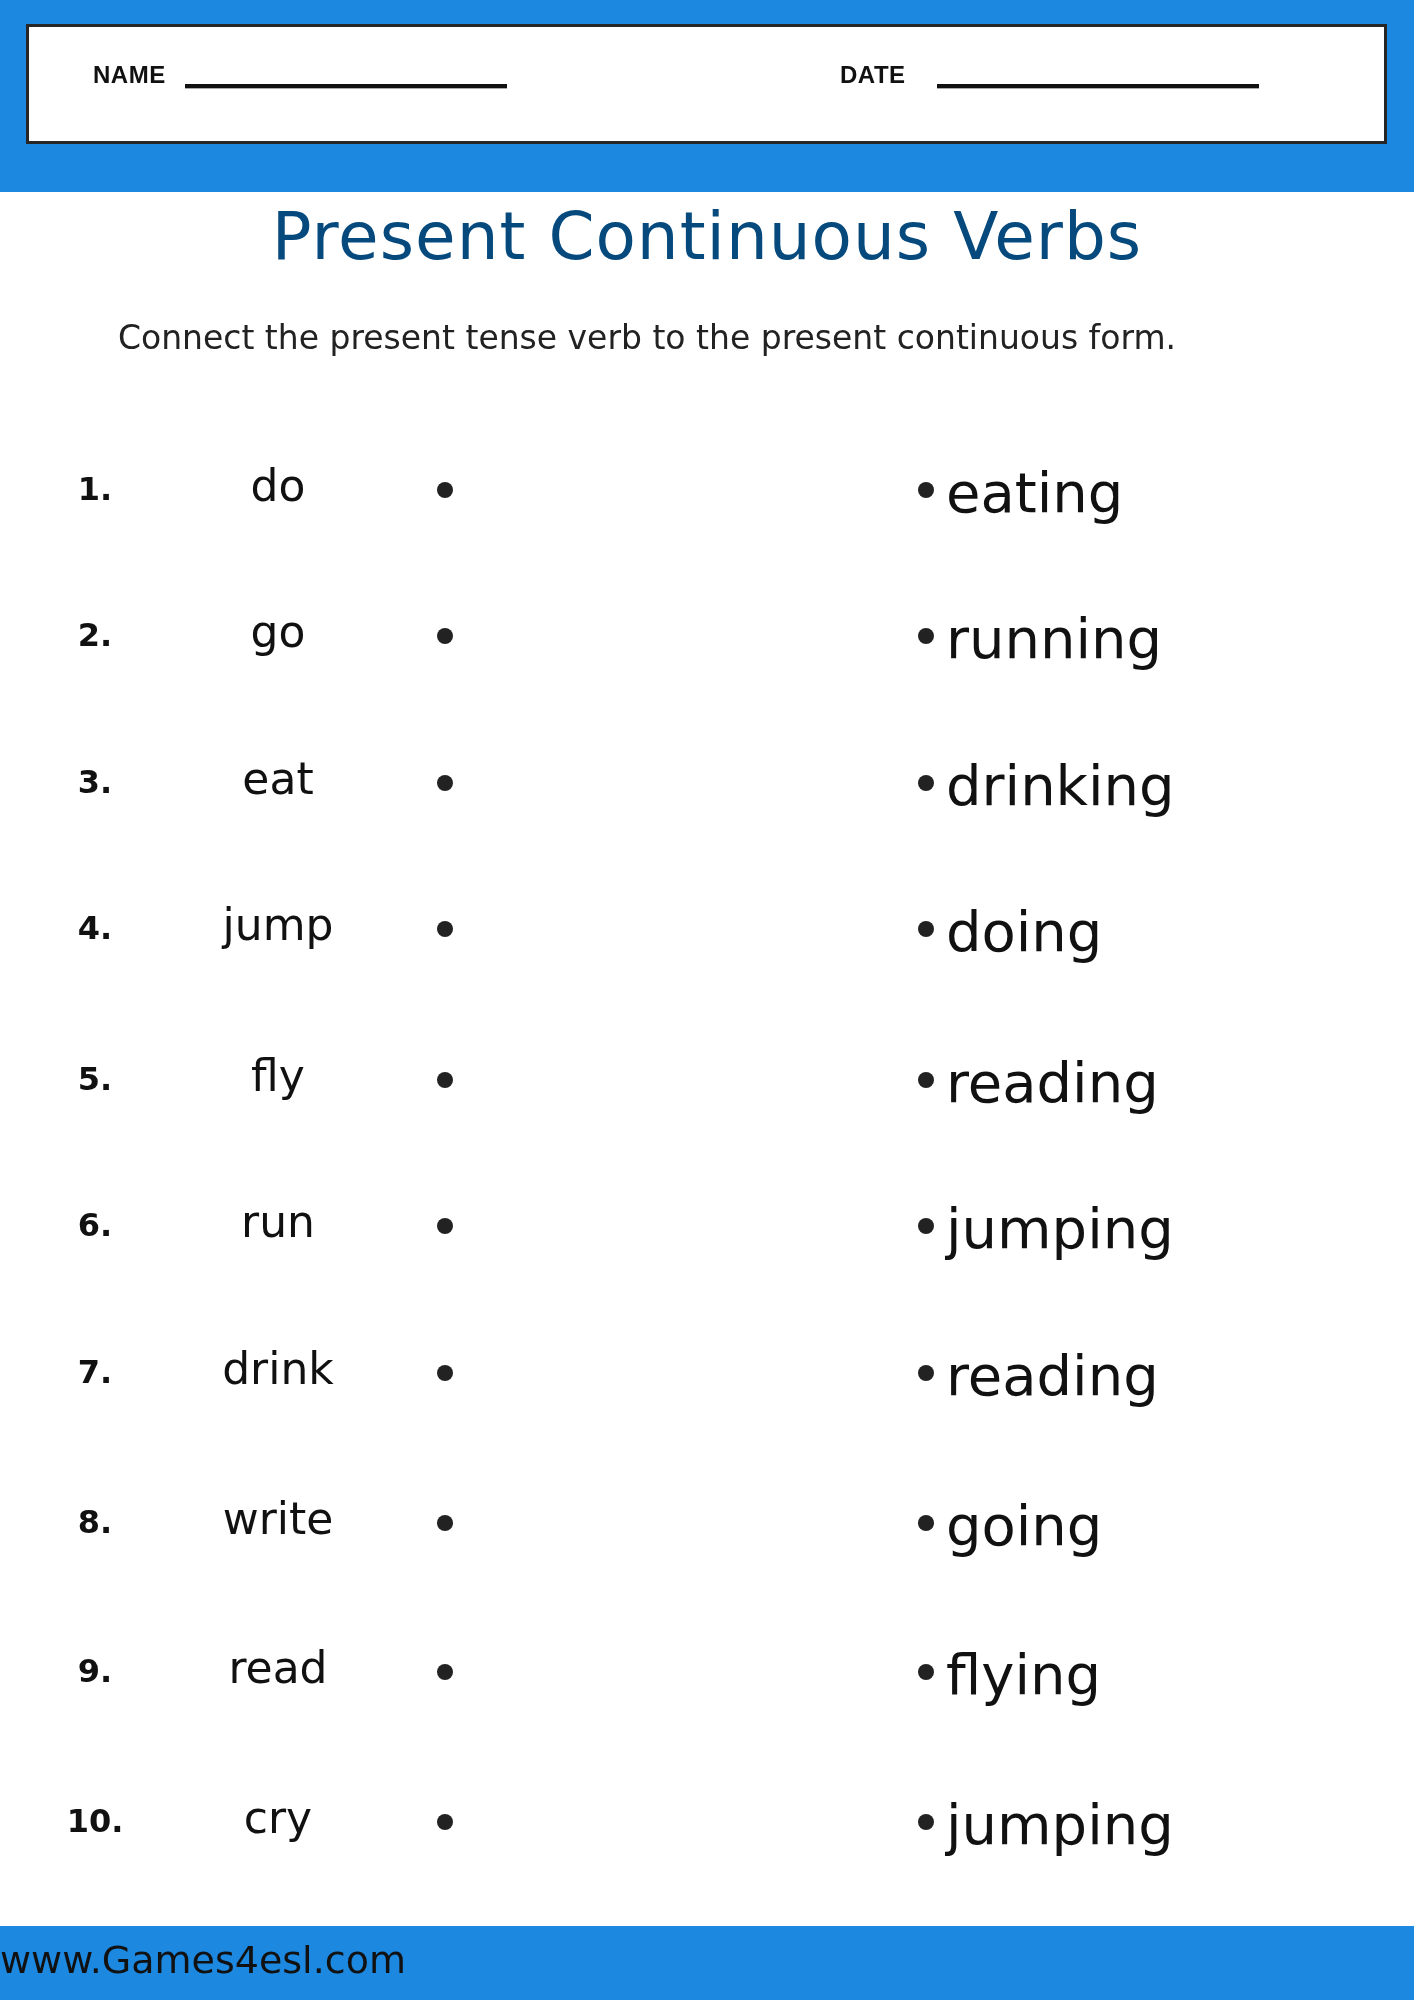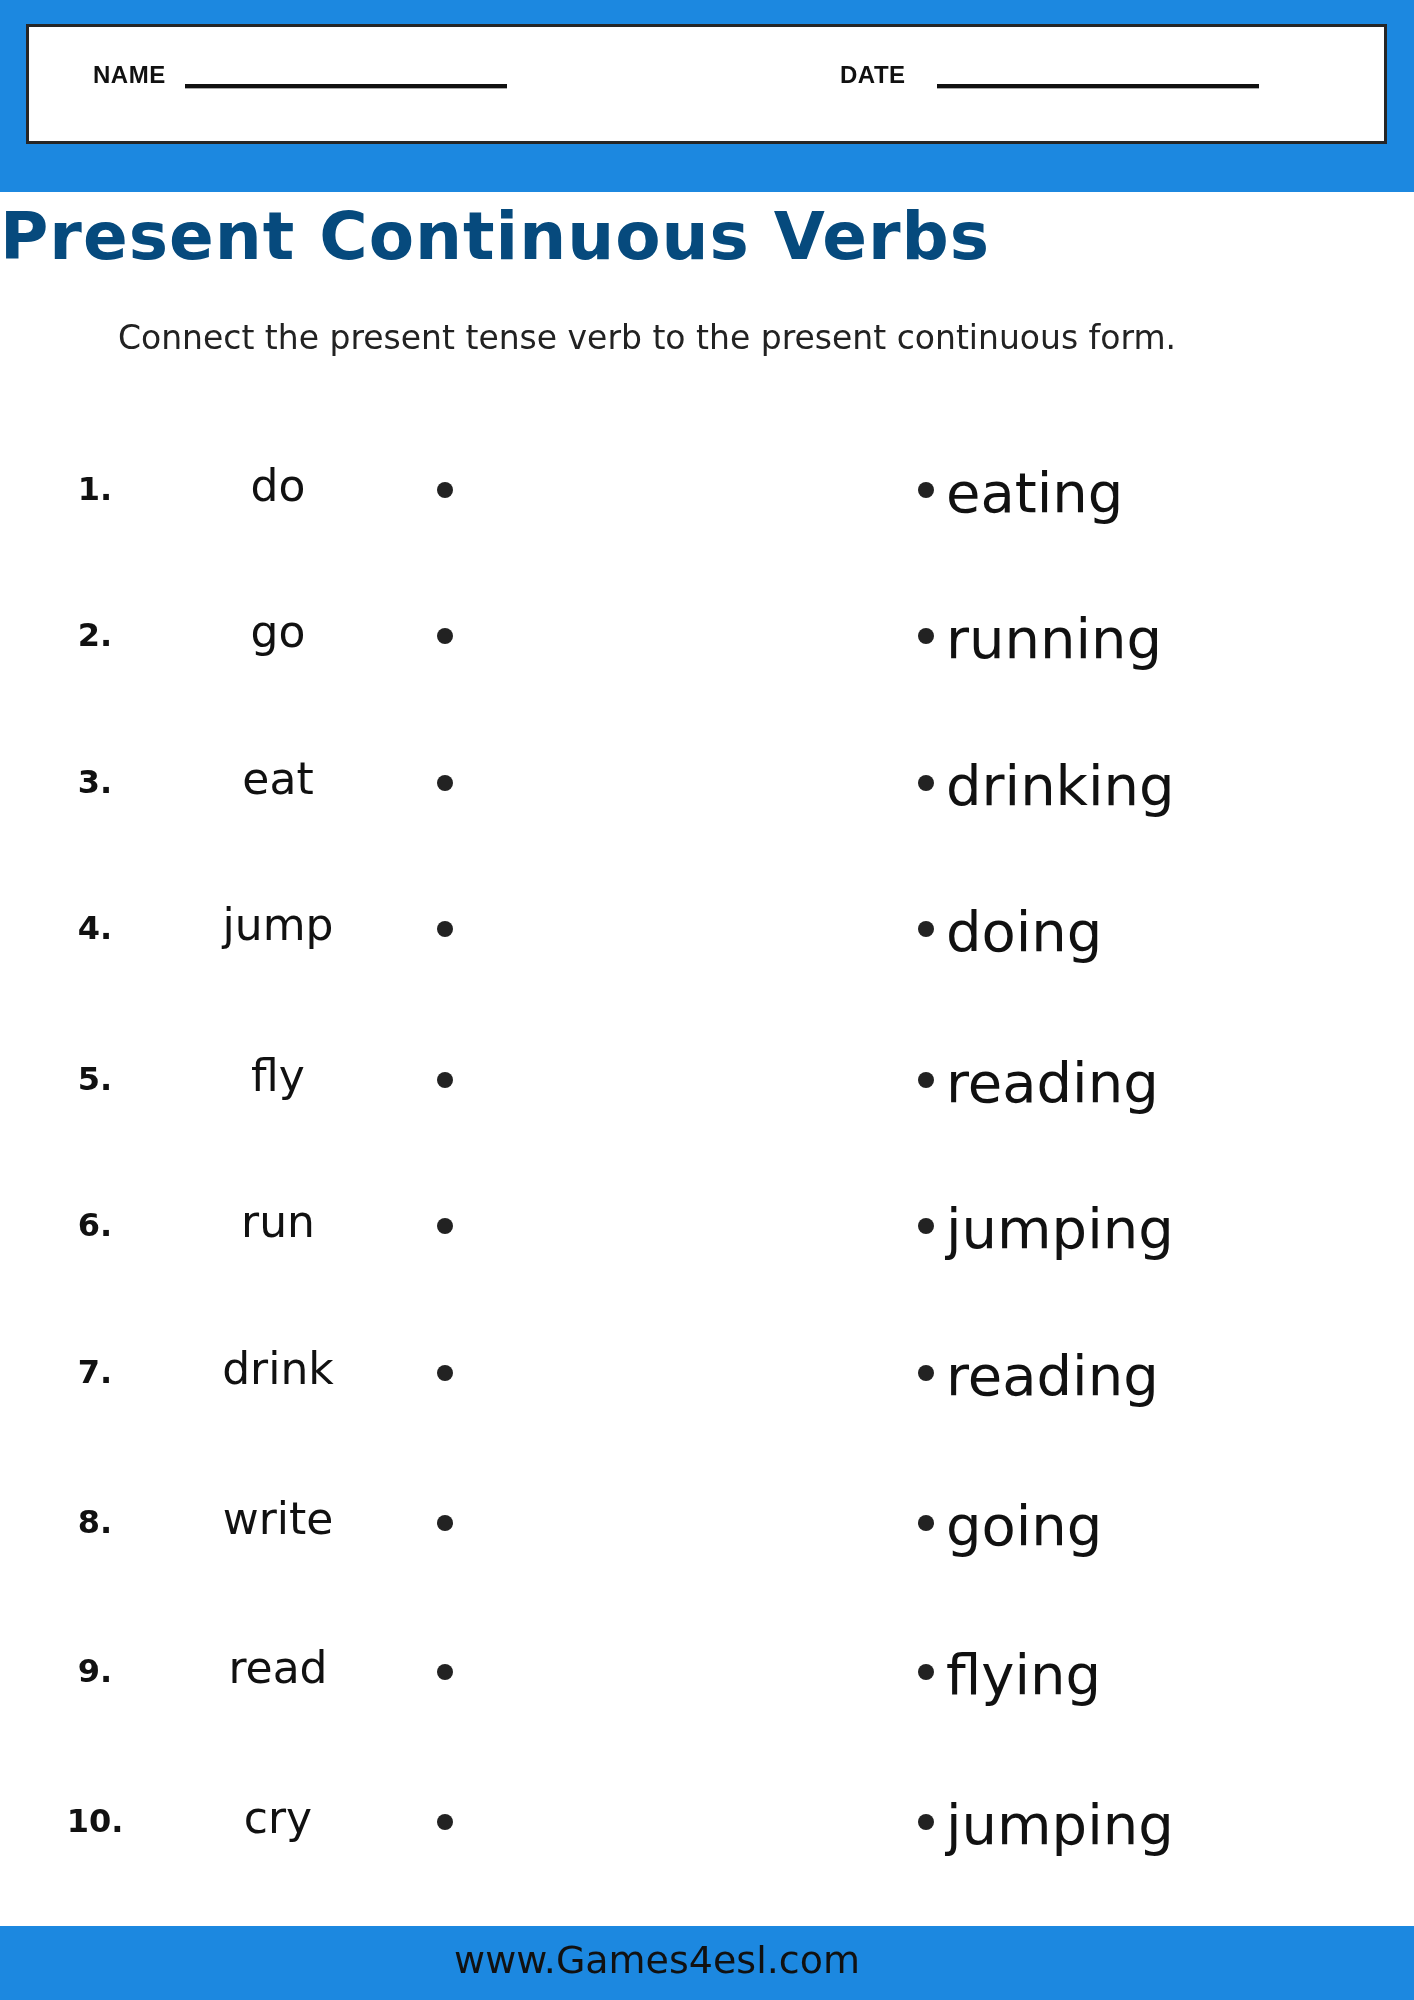--- a/index.html
+++ b/index.html
@@ -8,33 +8,33 @@
 
   .header-band { position: absolute; left: 0; top: 0; width: 1414px; height: 192px; background: #1c88e0; }
   .header-box { position: absolute; left: 26px; top: 24px; width: 1361px; height: 120px; background: #ffffff; border: 3px solid #262626; }
   .field-label { position: absolute; top: 61px; font-family: "Liberation Sans", sans-serif; font-weight: bold; font-size: 24px; color: #111; letter-spacing: 0.5px; }
   .field-line { position: absolute; top: 84px; height: 4px; background: #111; box-shadow: 0 1px 0 #aaa; }
   .name-label { left: 93px; }
   .name-line { left: 185px; width: 322px; }
   .date-label { left: 840px; }
   .date-line { left: 937px; width: 322px; }
 
-  .title { position: absolute; left: 0; top: 198px; width: 1414px; text-align: left; font-family: "DejaVu Sans", sans-serif; font-weight: bold; font-size: 66px; color: #064a7d; letter-spacing: 1px; }
+  .title { position: absolute; left: 0; top: 198px; width: 1414px; text-align: center; font-family: "DejaVu Sans", sans-serif; font-weight: normal; font-size: 66px; color: #064a7d; letter-spacing: 1px; }
   .subtitle { position: absolute; left: 0; top: 318px; width: 1294px; text-align: center; font-family: "DejaVu Sans", sans-serif; font-size: 33px; color: #222; }
 
   .row { position: absolute; left: 0; width: 1414px; height: 60px; }
   .num { position: absolute; left: 60px; width: 70px; text-align: center; top: 10px; font-family: "DejaVu Sans", sans-serif; font-weight: bold; font-size: 32px; color: #111; }
   .left-word { position: absolute; left: 178px; width: 200px; text-align: center; top: 0px; font-family: "DejaVu Sans", sans-serif; font-size: 44px; color: #111; }
   .dot { position: absolute; width: 16px; height: 16px; border-radius: 50%; background: #222; top: 22px; }
   .dot-left { left: 437px; }
   .dot-right { left: 918px; }
   .right-word { position: absolute; left: 946px; top: 0px; font-family: "DejaVu Sans", sans-serif; font-size: 56px; color: #111; }
 
   .footer-band { position: absolute; left: 0; top: 1926px; width: 1414px; height: 74px; background: #1c88e0; }
-  .footer-text { position: absolute; left: 0; top: 12px; width: 1314px; text-align: center; font-family: "DejaVu Sans", sans-serif; font-size: 38px; color: #111; }
+  .footer-text { position: absolute; left: 0; top: 12px; width: 1314px; font-family: "DejaVu Sans", sans-serif; font-size: 38px; color: #111; }
 </style>
 </head>
 <body>
 
 <div class="header-band">
   <div class="header-box"></div>
   <span class="field-label name-label">NAME</span>
   <div class="field-line name-line"></div>
   <span class="field-label date-label">DATE</span>
   <div class="field-line date-line"></div>

